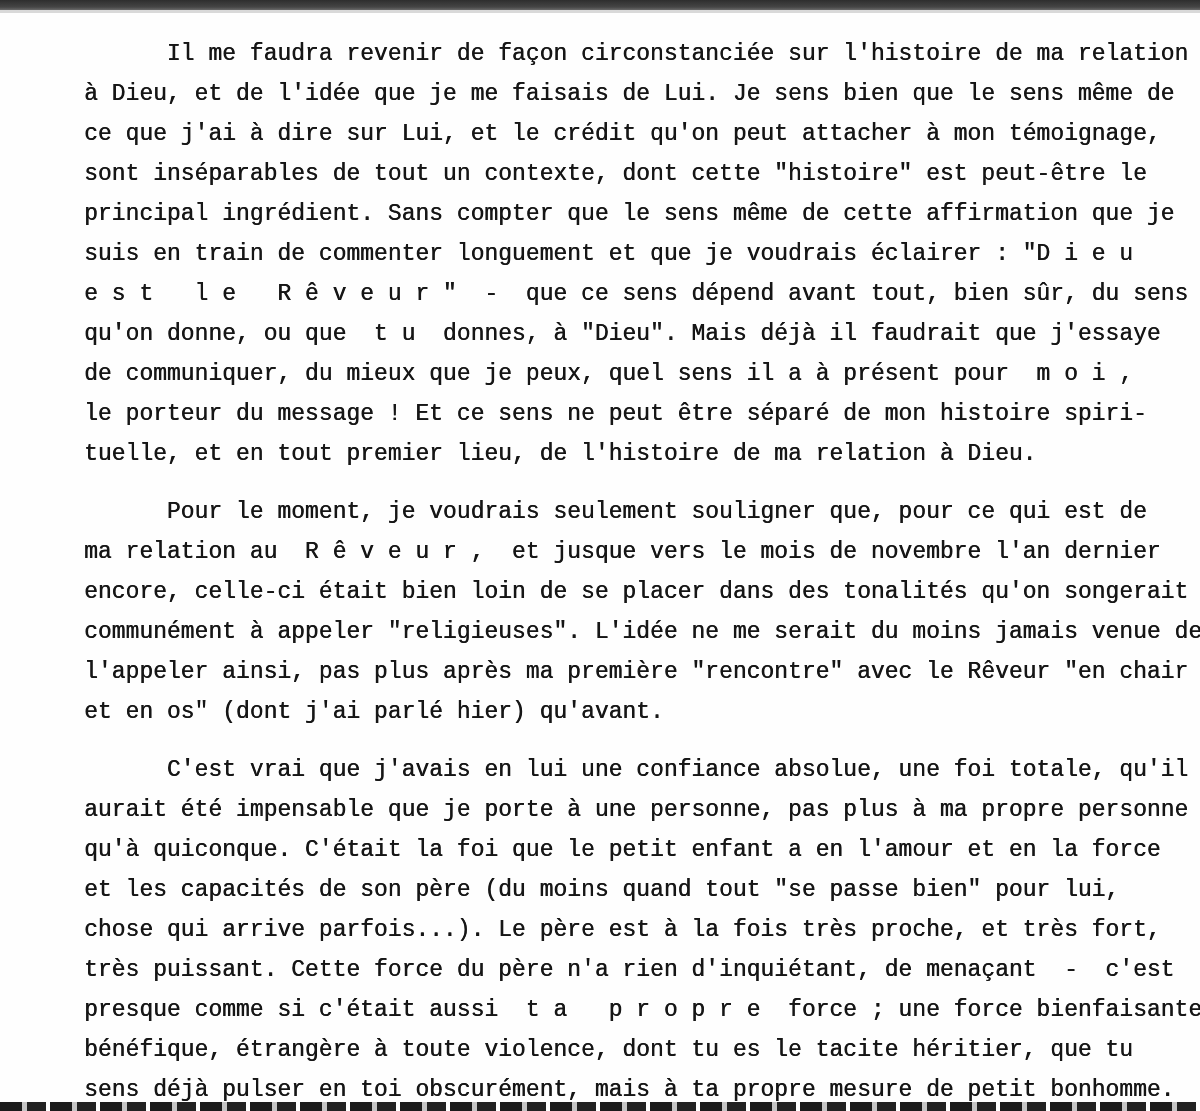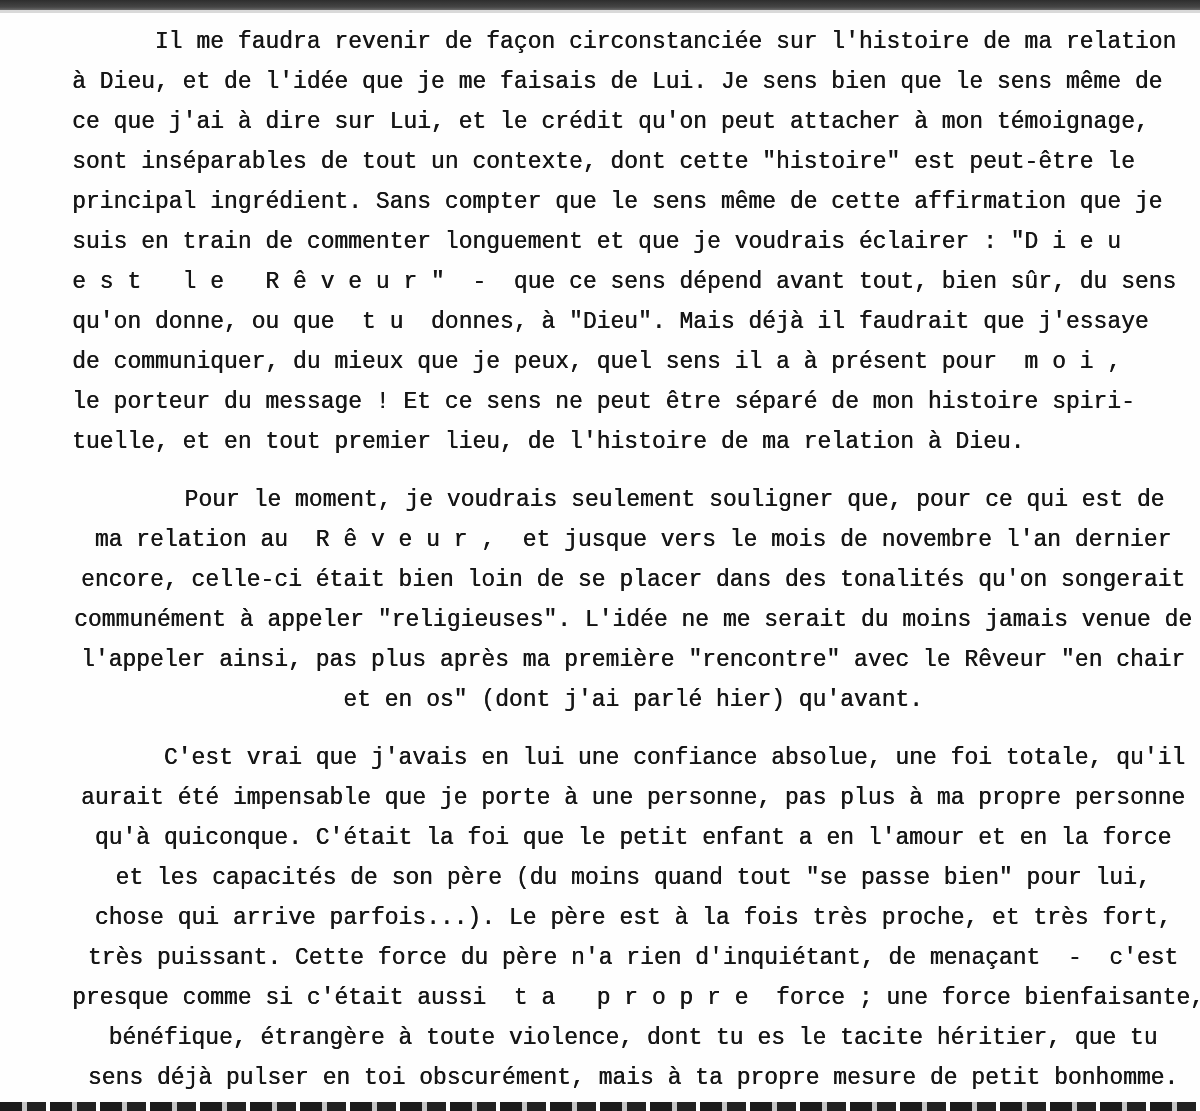--- a/index.html
+++ b/index.html
@@ -38,22 +38,22 @@
     position: absolute;
     top: 22px;
     left: 72px;
     right: 6px;
     color: #161616;
     font-size: 23px;
     line-height: 40px;
     white-space: pre;
     text-shadow: 0.45px 0 0 currentColor; 
   }
-  .paragraph { margin: 0; }
-  .paragraph + .paragraph { margin-top: 18px; text-align: center; }
+  .paragraph { margin: 12px; }
+  .paragraph + .paragraph { margin-top: 18px; }
   .line { height: 40px; }
 </style>
 </head>
 <body>
 
 <div class="page">
   <div class="scan-top-bar"></div>
   <main class="text-block"><div class="paragraph"><div class="line">      Il me faudra revenir de façon circonstanciée sur l'histoire de ma relation</div><div class="line">à Dieu, et de l'idée que je me faisais de Lui. Je sens bien que le sens même de</div><div class="line">ce que j'ai à dire sur Lui, et le crédit qu'on peut attacher à mon témoignage,</div><div class="line">sont inséparables de tout un contexte, dont cette "histoire" est peut-être le</div><div class="line">principal ingrédient. Sans compter que le sens même de cette affirmation que je</div><div class="line">suis en train de commenter longuement et que je voudrais éclairer : "D i e u</div><div class="line">e s t   l e   R ê v e u r "  -  que ce sens dépend avant tout, bien sûr, du sens</div><div class="line">qu'on donne, ou que  t u  donnes, à "Dieu". Mais déjà il faudrait que j'essaye</div><div class="line">de communiquer, du mieux que je peux, quel sens il a à présent pour  m o i ,</div><div class="line">le porteur du message ! Et ce sens ne peut être séparé de mon histoire spiri-</div><div class="line">tuelle, et en tout premier lieu, de l'histoire de ma relation à Dieu.</div></div><div class="paragraph"><div class="line">      Pour le moment, je voudrais seulement souligner que, pour ce qui est de</div><div class="line">ma relation au  R ê v e u r ,  et jusque vers le mois de novembre l'an dernier</div><div class="line">encore, celle-ci était bien loin de se placer dans des tonalités qu'on songerait</div><div class="line">communément à appeler "religieuses". L'idée ne me serait du moins jamais venue de</div><div class="line">l'appeler ainsi, pas plus après ma première "rencontre" avec le Rêveur "en chair</div><div class="line">et en os" (dont j'ai parlé hier) qu'avant.</div></div><div class="paragraph"><div class="line">      C'est vrai que j'avais en lui une confiance absolue, une foi totale, qu'il</div><div class="line">aurait été impensable que je porte à une personne, pas plus à ma propre personne</div><div class="line">qu'à quiconque. C'était la foi que le petit enfant a en l'amour et en la force</div><div class="line">et les capacités de son père (du moins quand tout "se passe bien" pour lui,</div><div class="line">chose qui arrive parfois...). Le père est à la fois très proche, et très fort,</div><div class="line">très puissant. Cette force du père n'a rien d'inquiétant, de menaçant  -  c'est</div><div class="line">presque comme si c'était aussi  t a   p r o p r e  force ; une force bienfaisante,</div><div class="line">bénéfique, étrangère à toute violence, dont tu es le tacite héritier, que tu</div><div class="line">sens déjà pulser en toi obscurément, mais à ta propre mesure de petit bonhomme.</div></div></main>
   <div class="scan-bottom-edge"></div>
 </div>

